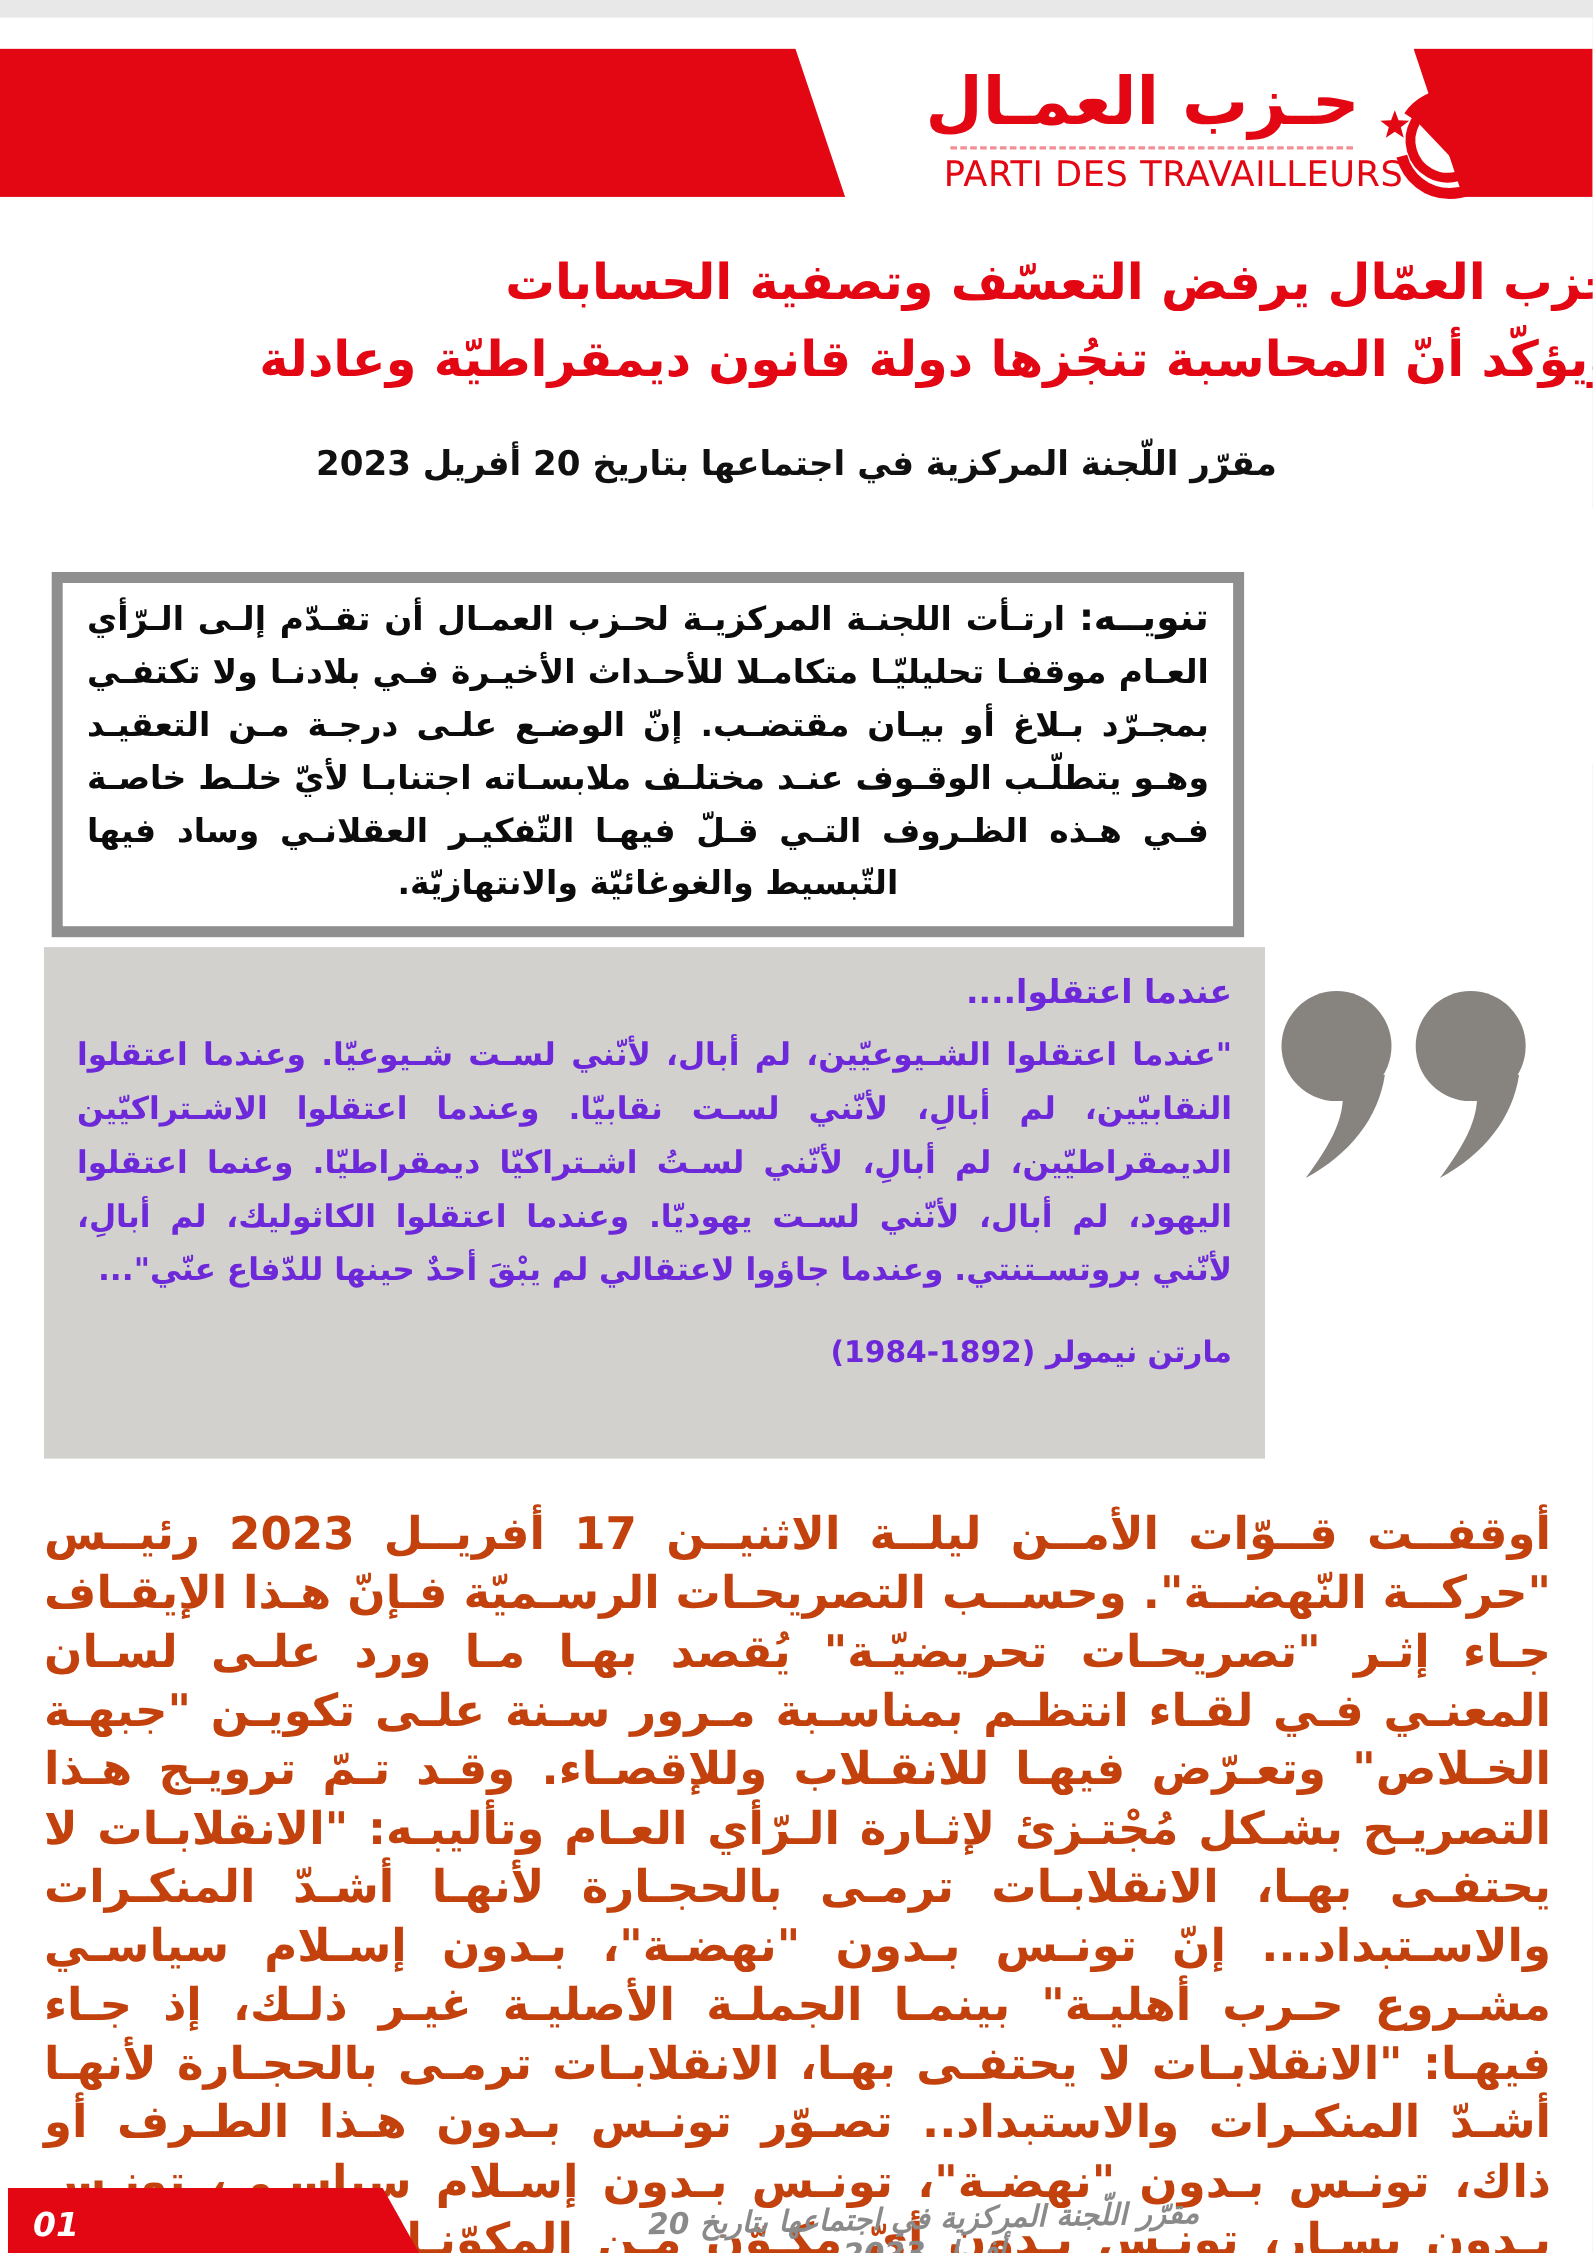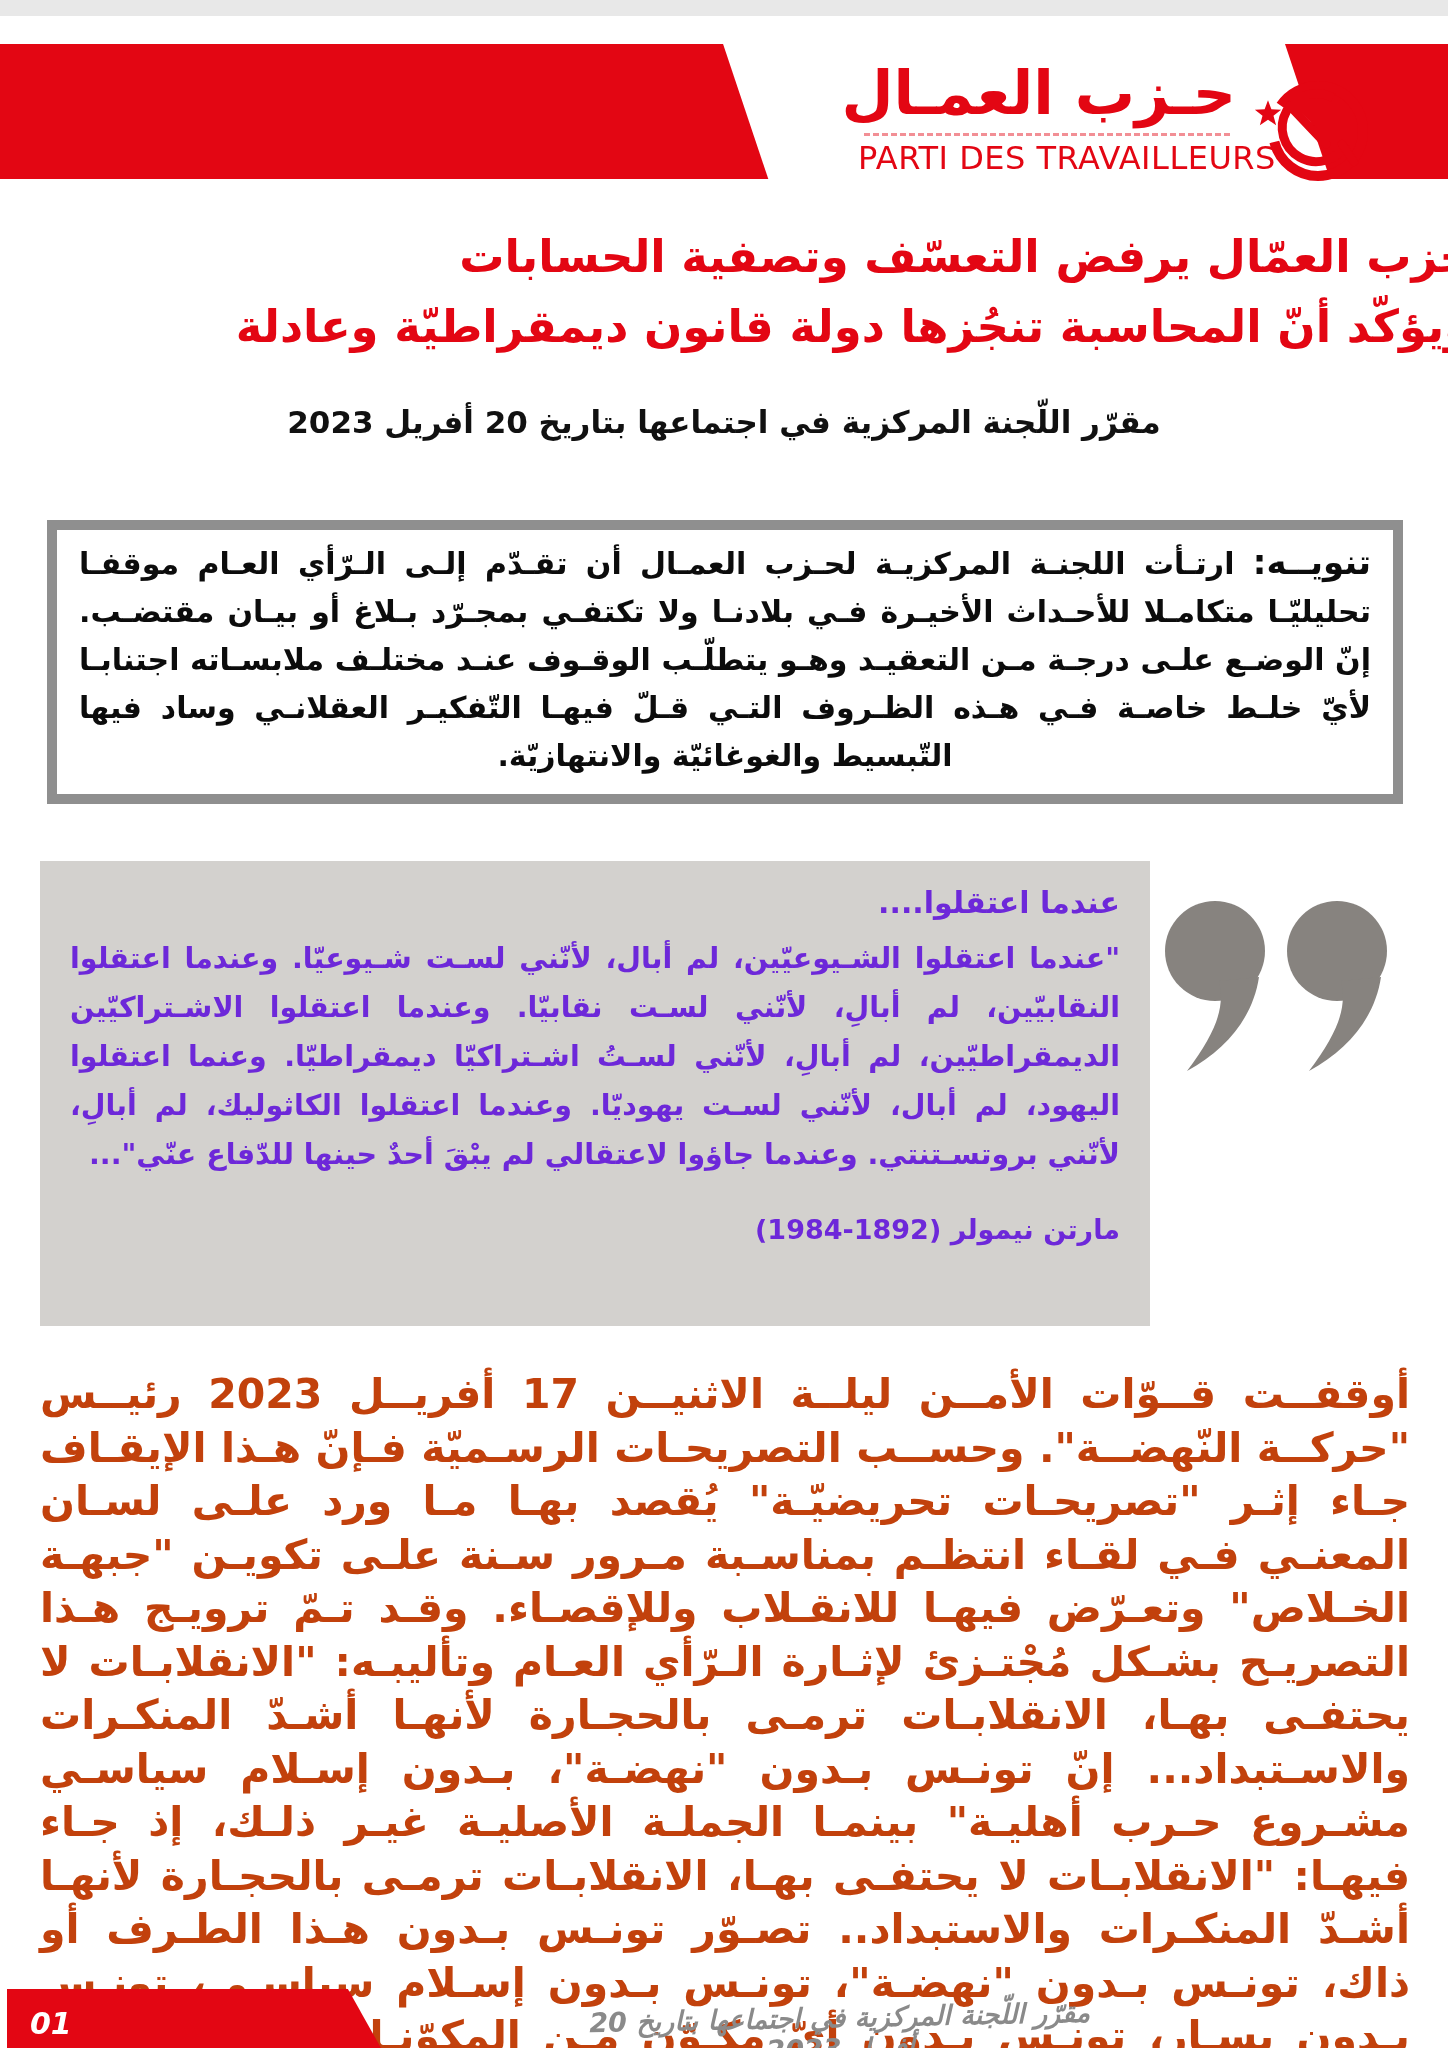--- a/index.html
+++ b/index.html
@@ -35,21 +35,21 @@
   .title{
     position:absolute;left:0;top:206px;width:100%;text-align:right;
     color:var(--red);font-weight:bold;font-size:45px;line-height:1.55;direction:rtl;padding-left:24px;
   }
   .subtitle{
     position:absolute;left:0;top:388px;width:100%;text-align:center;
     color:#111;font-weight:bold;font-size:31px;direction:rtl;
   }
   
   .notice{
-    position:absolute;left:47px;top:504px;width:1356px;box-sizing:border-box;
+    position:absolute;left:47px;top:504px;width:1084px;box-sizing:border-box;
     border:10px solid var(--box-border-gray);background:#fff;
     padding:8px 22px 14px;direction:rtl;text-align:justify;text-align-last:center;
     font-weight:bold;font-size:30px;line-height:48px;color:#0c0c0c;
   }
   .notice-label{font-size:34px;}
   
   .quote-box{
     position:absolute;left:40px;top:845px;width:1110px;height:465px;
     background:var(--quote-bg);box-sizing:border-box;padding:24px 30px;
     direction:rtl;color:#6d28d9;

